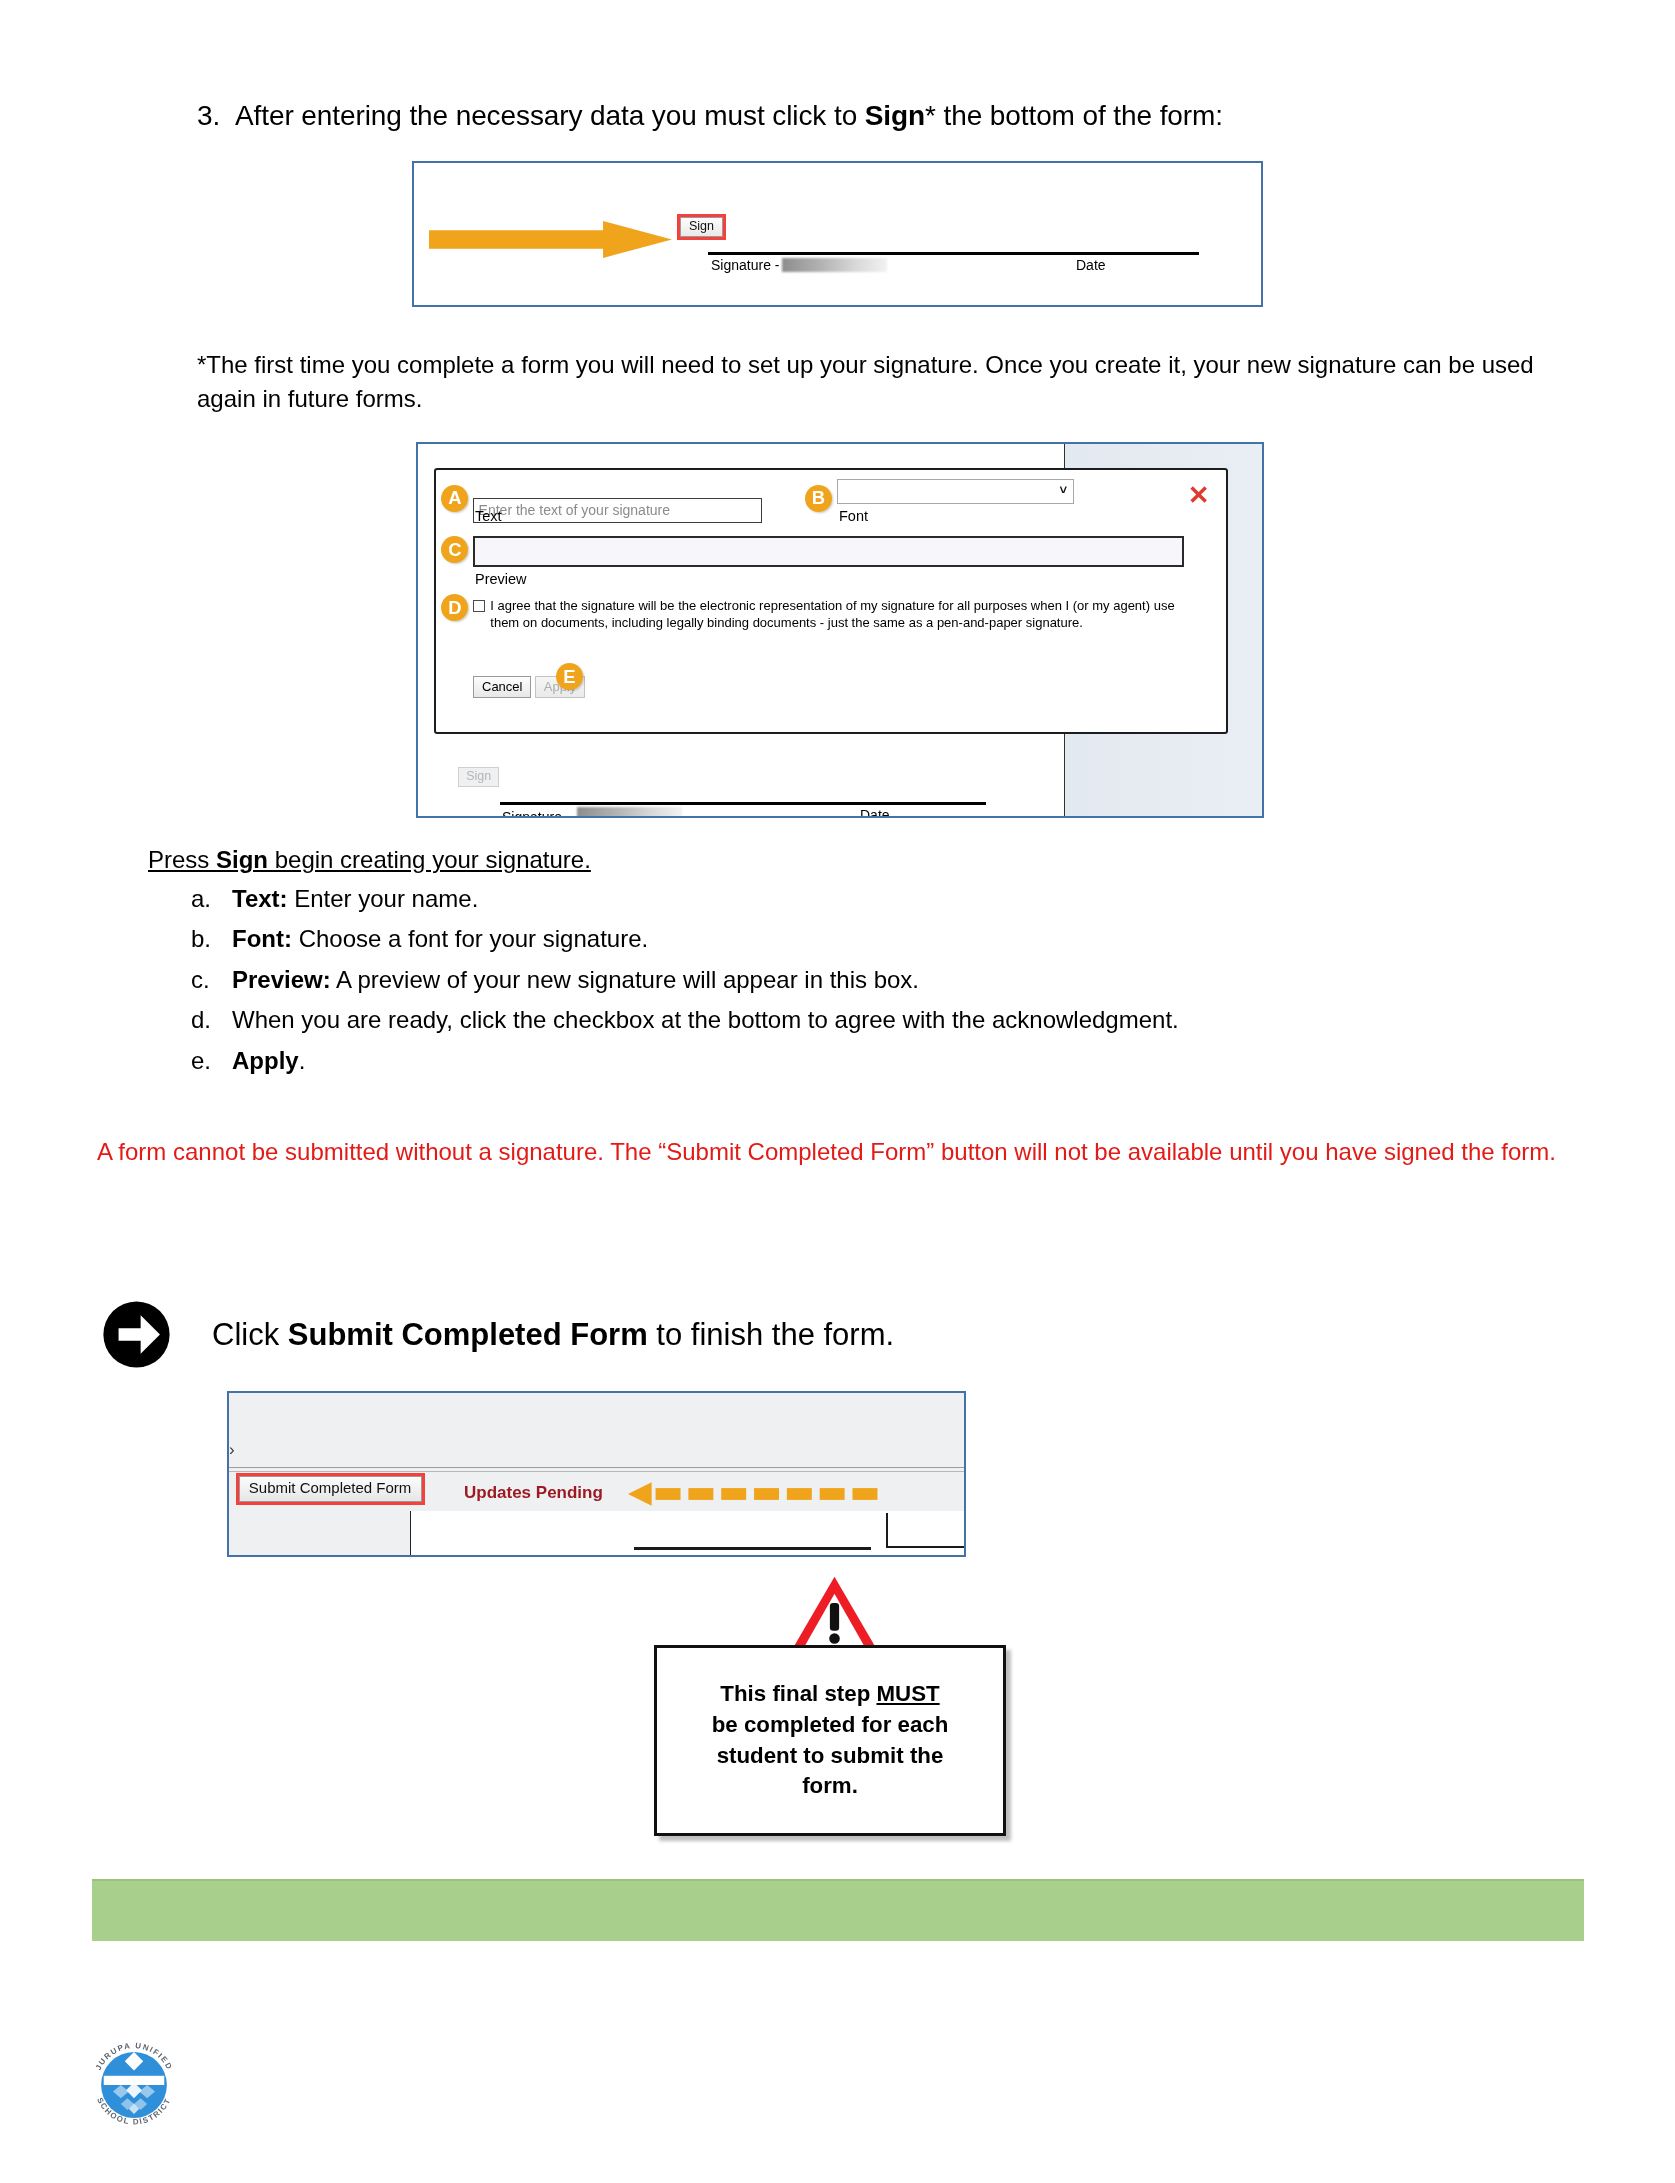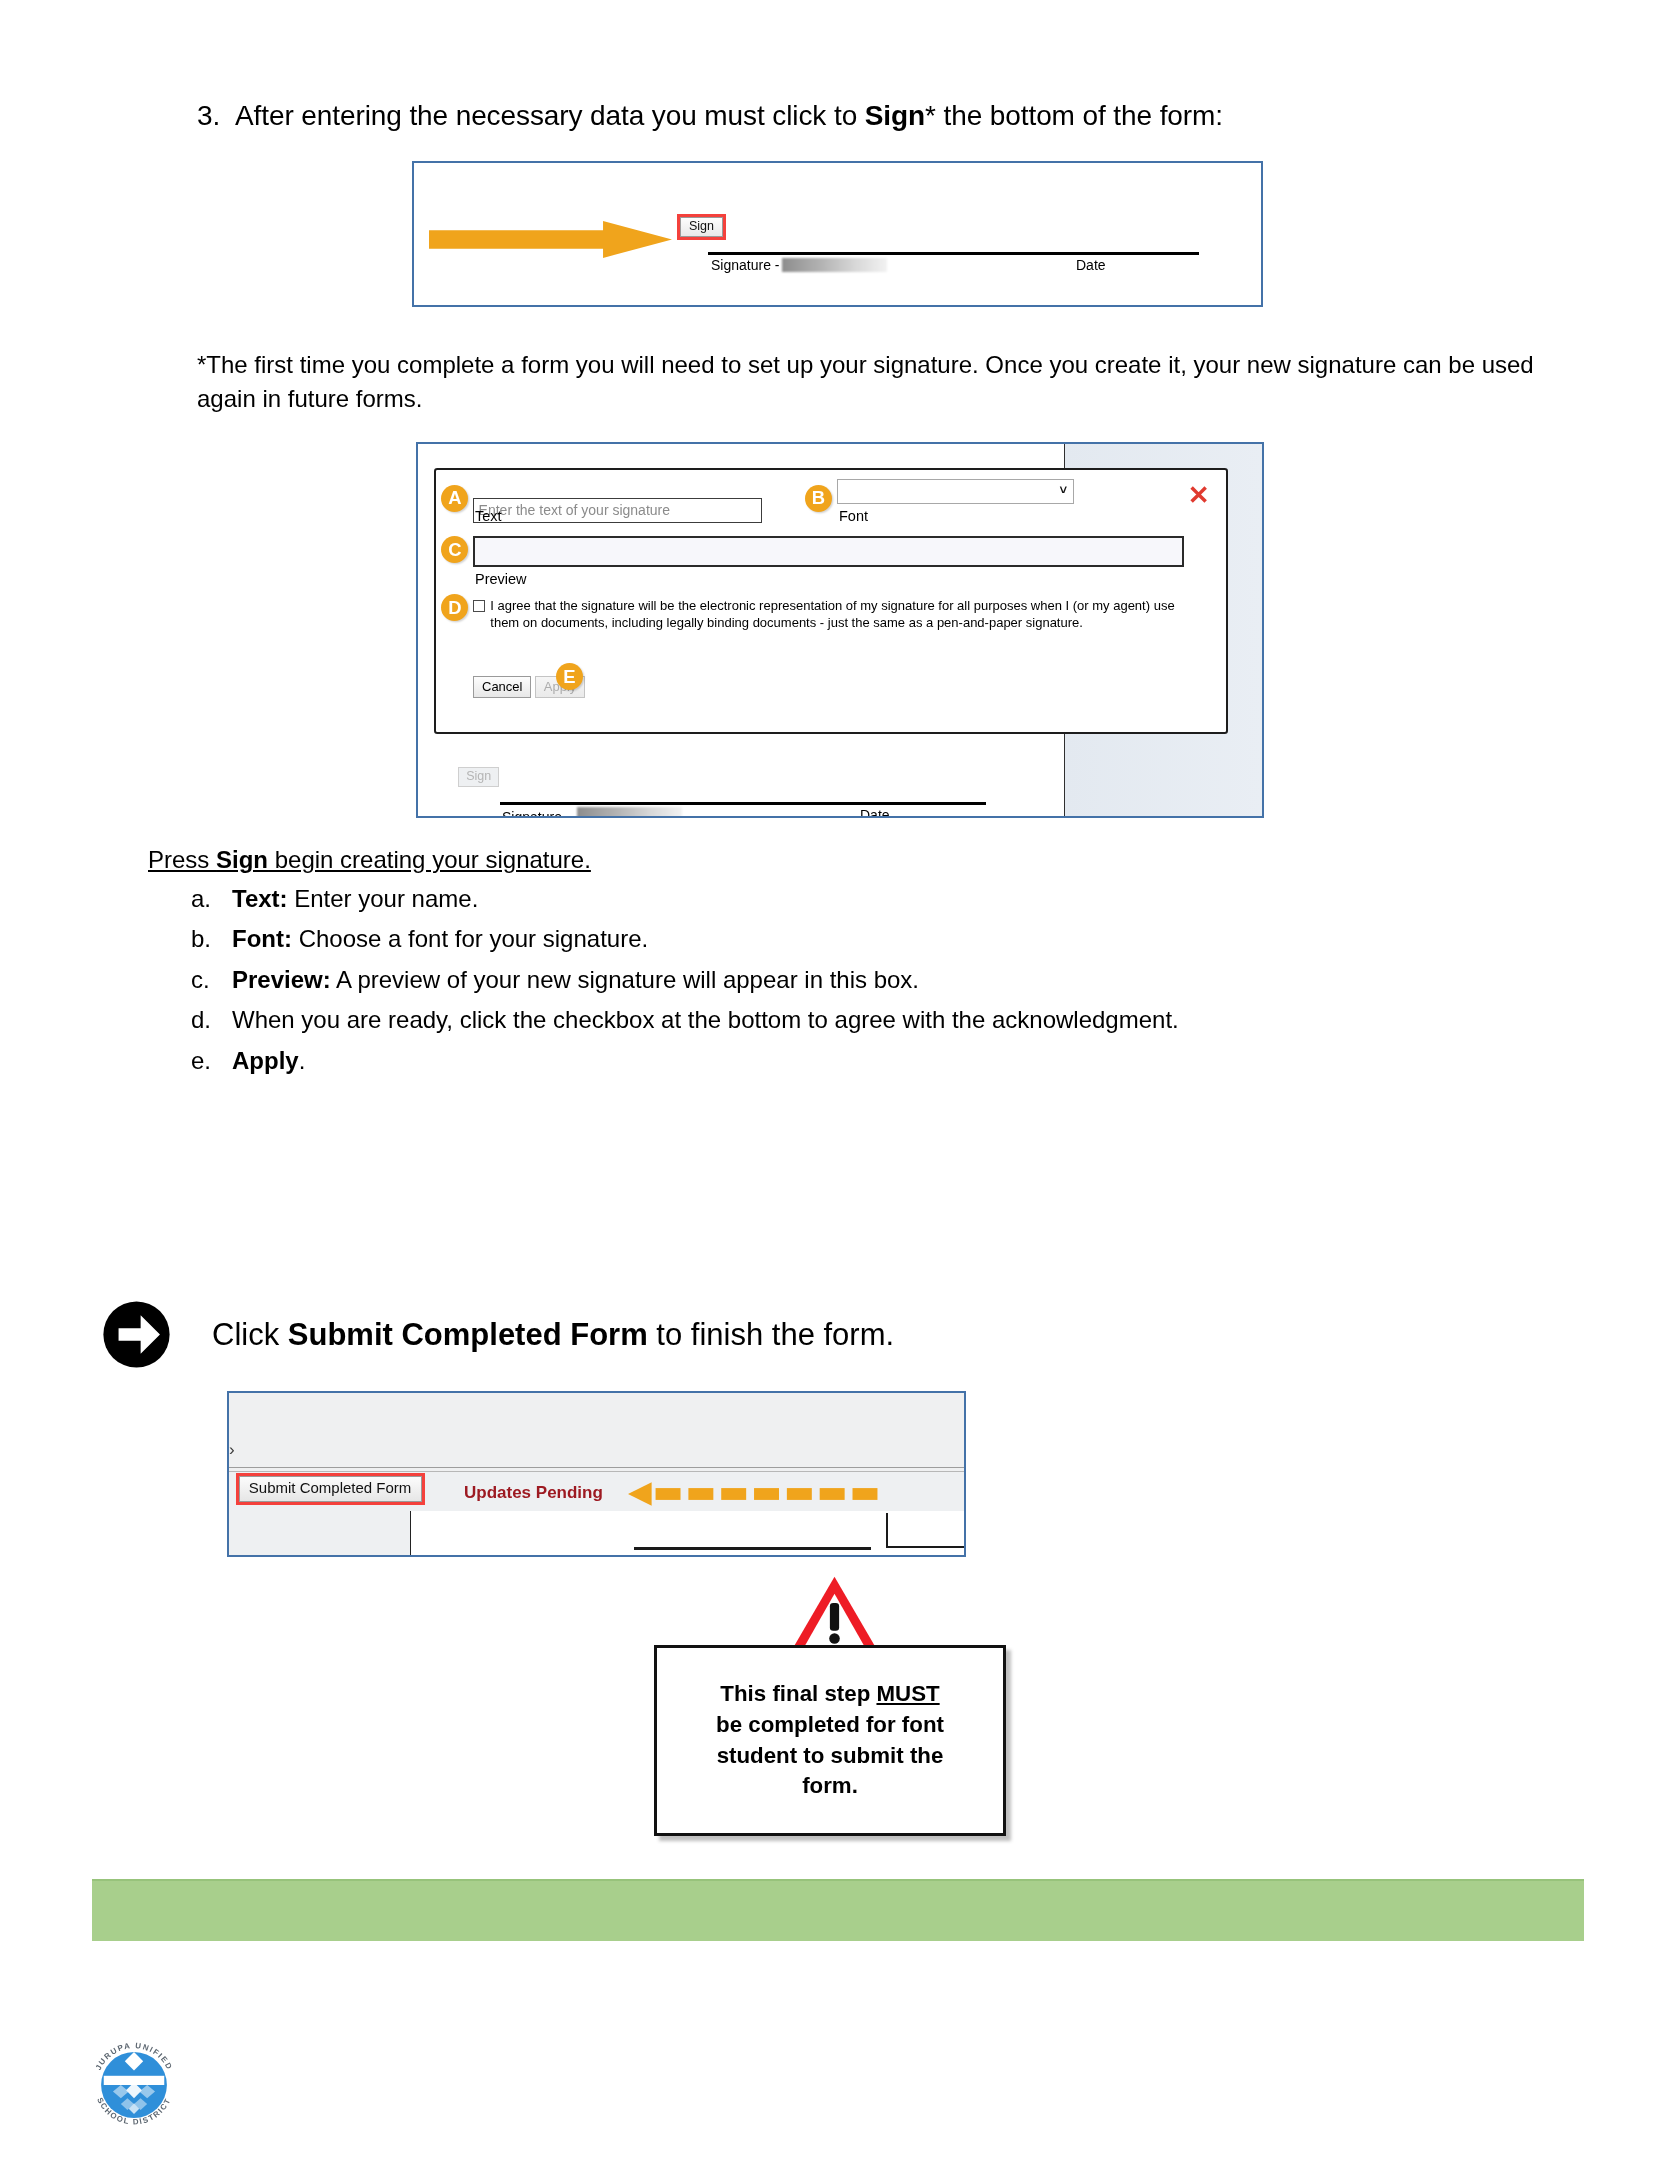--- a/index.html
+++ b/index.html
@@ -632,20 +632,21 @@
     <div class="abc-item">
       <span class="mark">d.</span>
       <span><b></b><span>When you are ready, click the checkbox at the bottom to agree with the acknowledgment.</span></span>
     </div>
     <div class="abc-item">
       <span class="mark">e.</span>
       <span><b>Apply</b><span>.</span></span>
     </div>
   </div>
 
+  <div class="warn-red">A form cannot be submitted without a signature. The “Submit Completed Form” button will not be available until you have signed the form.</div>
 
   <div class="submit-head">
     <svg class="circle-arrow" viewBox="0 0 100 100">
       <circle cx="50" cy="50" r="48" fill="#000000"></circle>
       <path d="M24 41 L56 41 L56 22 L84 50 L56 78 L56 59 L24 59 Z" fill="#ffffff"></path>
     </svg>
     <div class="submit-head-text">
       <span>Click </span><b>Submit Completed Form</b><span> to finish the form.</span>
     </div>
   </div>
@@ -681,21 +682,21 @@
   <svg class="warn-tri" viewBox="0 0 150 132">
     <path d="M75 4 L147 128 L3 128 Z" fill="#ee1c25"></path>
     <path d="M75 30 L124 116 L26 116 Z" fill="#ffffff"></path>
     <rect x="68" y="44" width="14" height="42" rx="5" fill="#111111"></rect>
     <circle cx="75" cy="98" r="8" fill="#111111"></circle>
   </svg>
 
   <div class="callout">
     <div class="callout-text">
       <span>This final step </span><u>MUST</u><br>
-      <span>be completed for font</span><br>
+      <span>be completed for each</span><br>
       <span>student to submit the</span><br>
       <span>form.</span>
     </div>
   </div>
 
   <div class="green-bar"></div>
 
   <svg class="footer-logo" viewBox="0 0 152 152">
     <defs>
       <path id="arcTop" d="M 20,76 A 56,56 0 0 1 132,76"></path>

